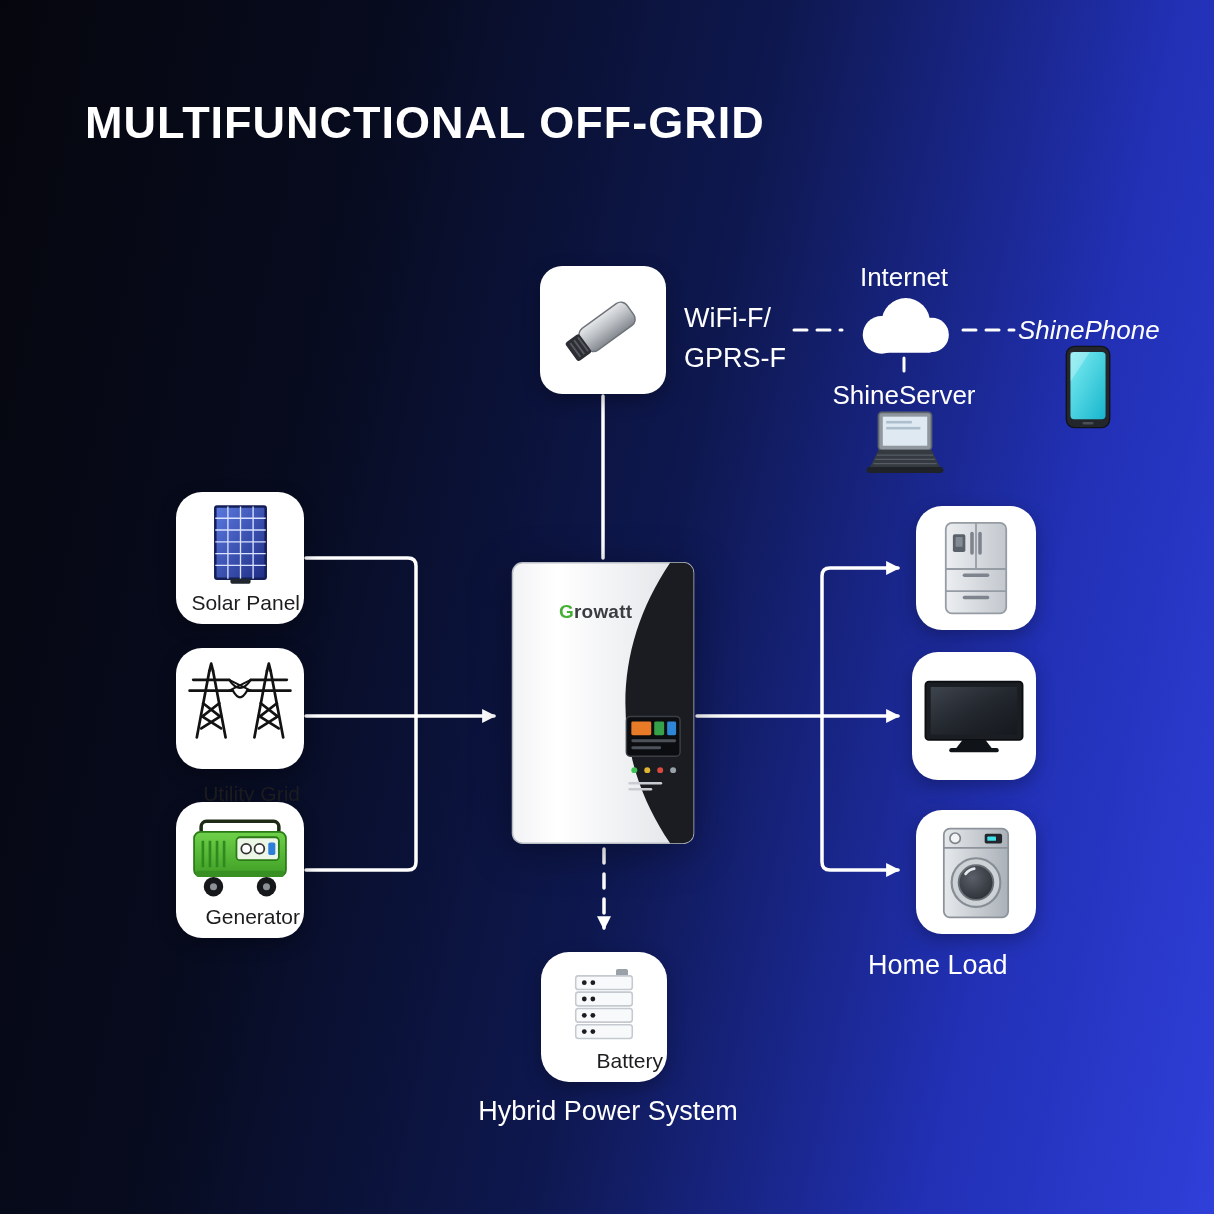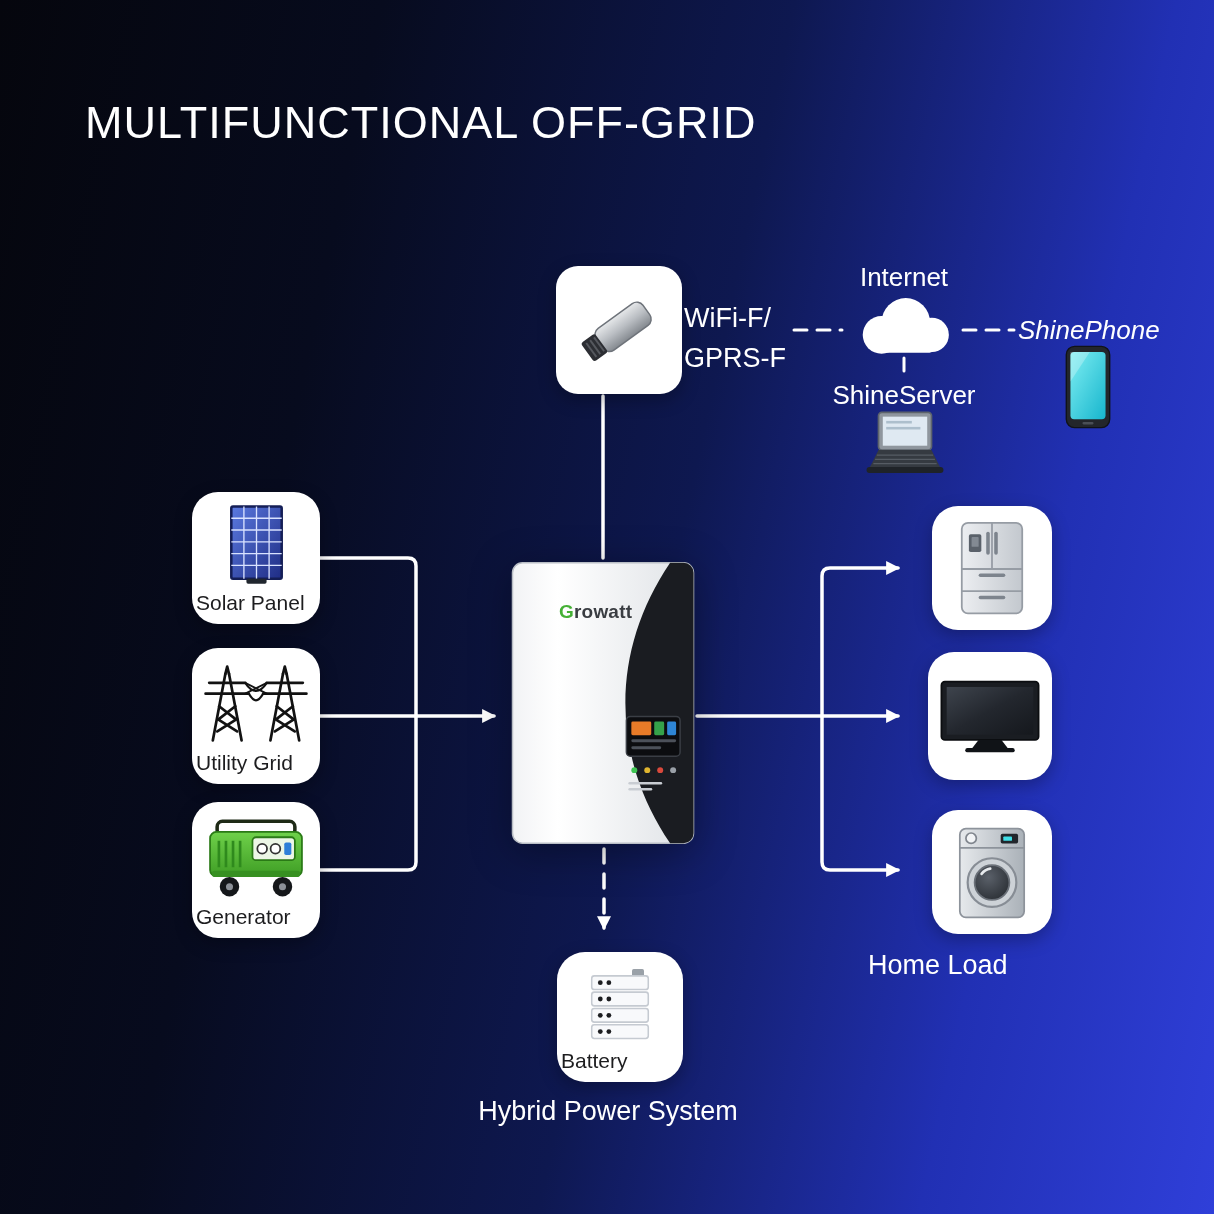--- a/index.html
+++ b/index.html
@@ -5,33 +5,33 @@
   * { margin: 0; padding: 0; box-sizing: border-box; }
   html,body { width: 1214px; height: 1214px; }
   body { font-family: "Liberation Sans", sans-serif; }
 
   .stage {
     position: relative; width: 1214px; height: 1214px; overflow: hidden;
     background: linear-gradient(102deg, #05060d 0%, #070b1e 26%, #0e1850 54%, #2130b4 80%, #2f3fd9 100%);
   }
 
   .title { position: absolute; left: 85px; top: 90px; color: #ffffff;
-           font-weight: normal; font-size: 45px; line-height: 66px; letter-spacing: 1px; }
+           font-weight: bold; font-size: 45px; line-height: 66px; letter-spacing: 1px; }
 
   .connectors { position: absolute; left: 0; top: 0; pointer-events: none; }
 
   .card { position: absolute; background: #ffffff; border-radius: 26px;
-          display: flex; flex-direction: column; align-items: flex-start;
-          box-shadow: 0 6px 18px rgba(0,0,0,.28); padding: 10px 4px 9px; margin-left: 16px; }
+          display: flex; flex-direction: column; align-items: flex-end;
+          box-shadow: 0 6px 18px rgba(0,0,0,.28); padding: 10px 4px 9px; }
   .card-icon { flex: 1; display: flex; align-items: center; justify-content: center; width: 100%; }
   .card-label { font-size: 21px; color: #1d1d1f; margin-top: 2px; white-space: nowrap; }
 
   .wifi-card   { left: 540px; top: 266px; width: 126px; height: 128px; border-radius: 22px; }
   .solar-card  { left: 176px; top: 492px; width: 128px; height: 132px; }
-  .utility-card{ left: 176px; top: 648px; width: 128px; height: 136px; }
+  .utility-card{ left: 176px; top: 648px; width: 128px; height: 121px; gap: 36px; }
   .gen-card    { left: 176px; top: 802px; width: 128px; height: 136px; }
   .fridge-card { left: 916px; top: 506px; width: 120px; height: 124px; }
   .tv-card     { left: 912px; top: 652px; width: 124px; height: 128px; }
   .washer-card { left: 916px; top: 810px; width: 120px; height: 124px; }
   .battery-card{ left: 541px; top: 952px; width: 126px; height: 130px; border-radius: 28px; }
 
   .wlabel { position: absolute; color: #ffffff; font-size: 26px; white-space: nowrap; }
   .wifi-label      { left: 684px; top: 298px; font-size: 27px; line-height: 40px; }
   .internet-label  { left: 824px; top: 262px; width: 160px; text-align: center; }
   .shineserver-label { left: 804px; top: 380px; width: 200px; text-align: center; }

